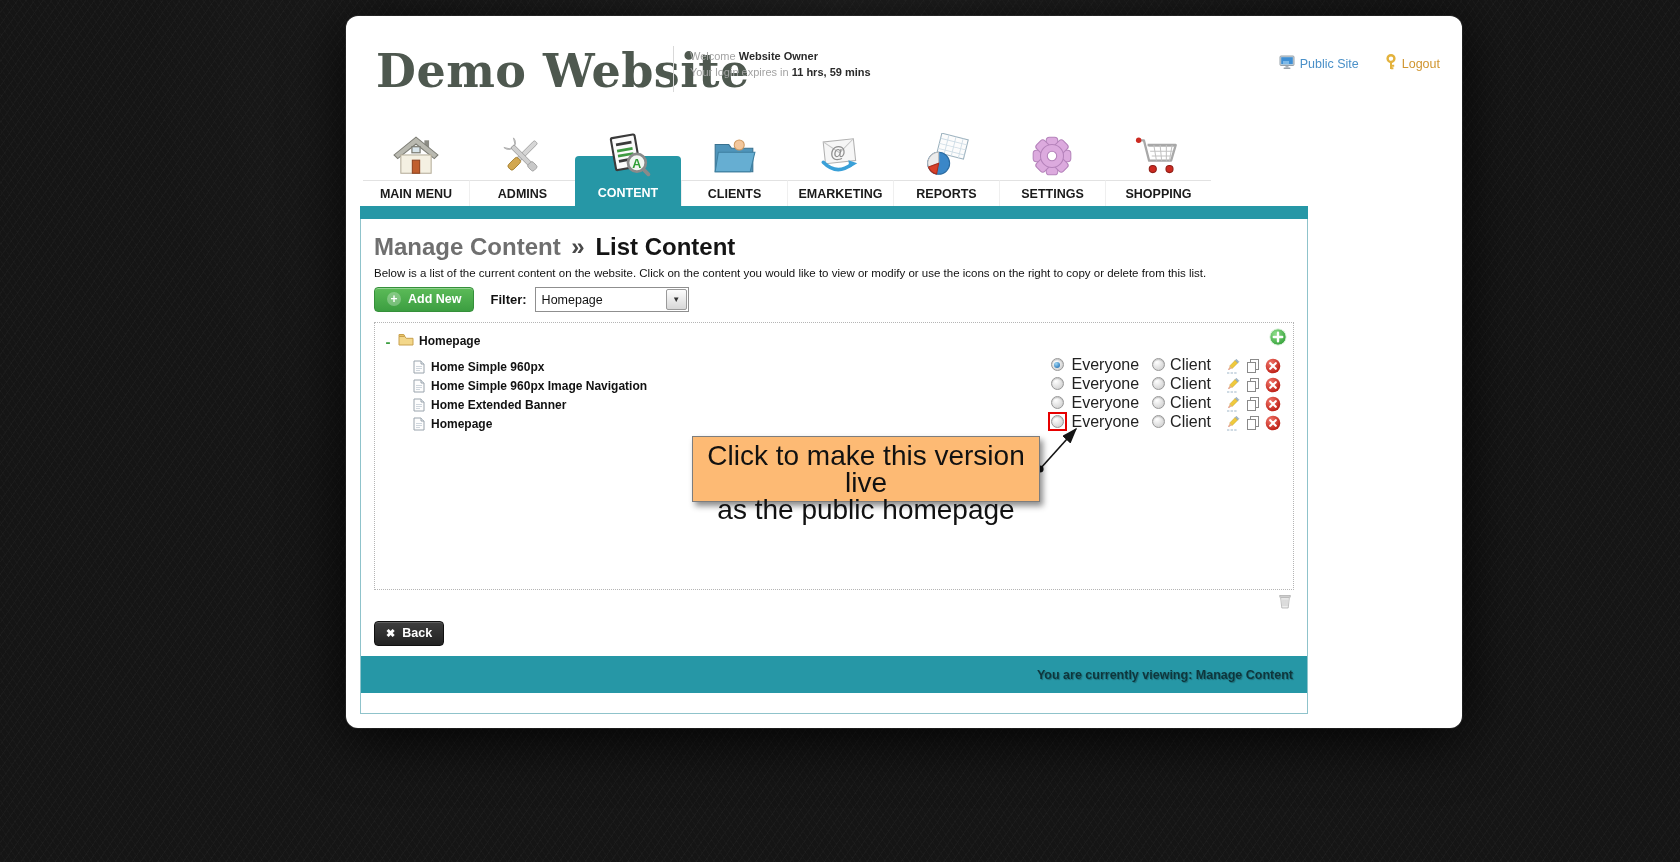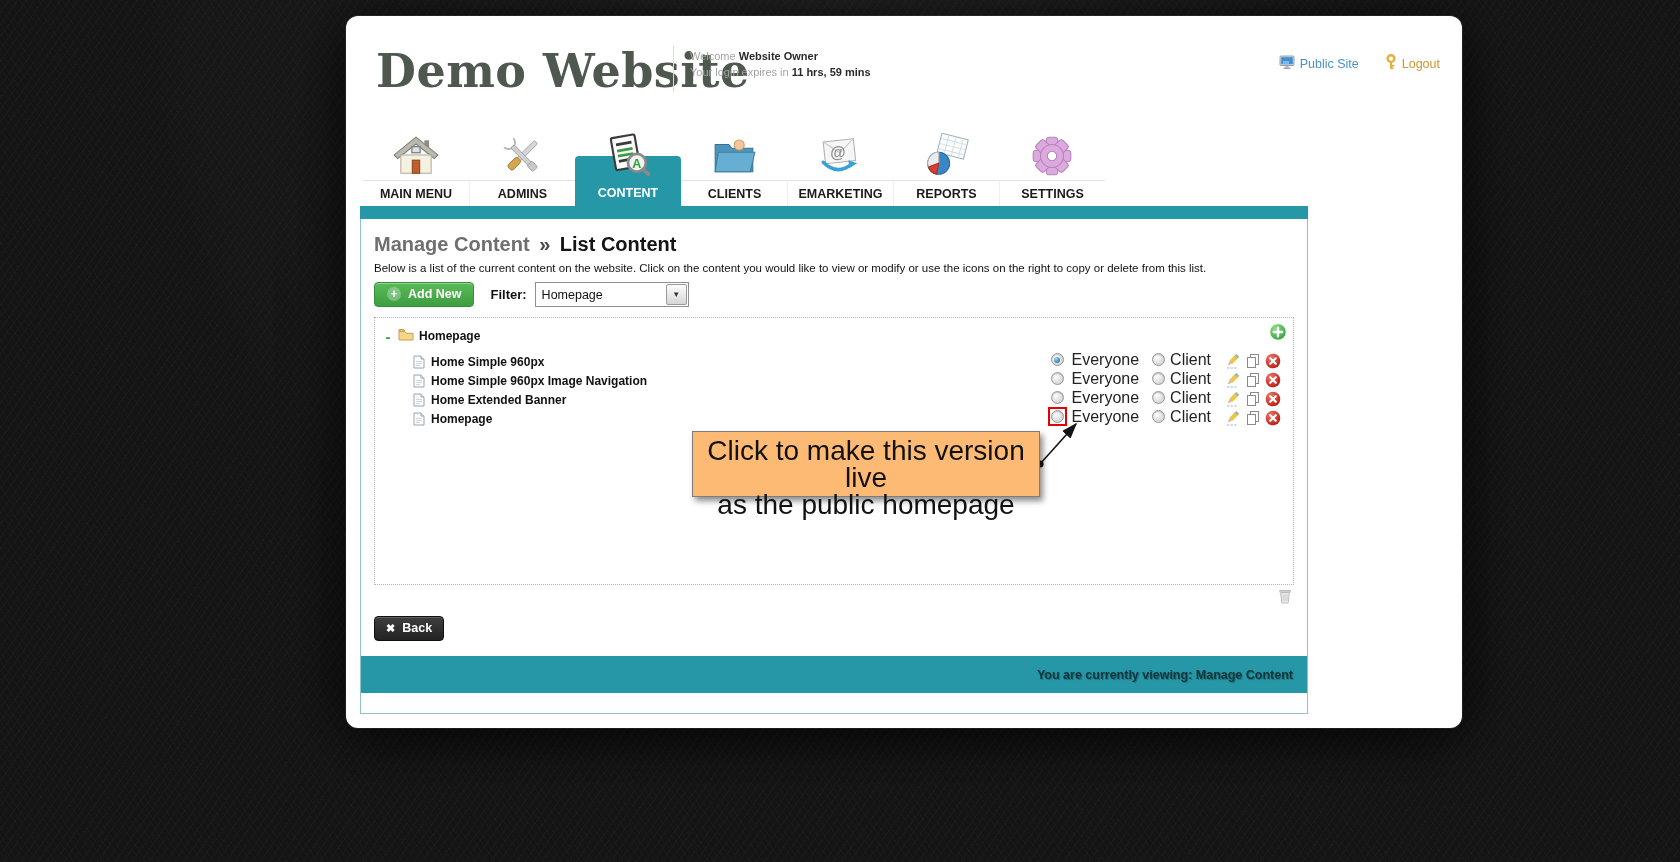--- a/index.html
+++ b/index.html
@@ -35,21 +35,21 @@
     font-weight:bold;color:#1a1a1a;border-top:1px solid #e2e2e2;box-sizing:border-box;z-index:2}
   .tab + .tab .tlabel{border-left:1px solid #efefef}
   .tab.active::before{content:"";position:absolute;left:0;right:0;top:32px;bottom:-13px;
     background:#2697a6;border-radius:4px 4px 0 0;z-index:1}
   .tab.active .tlabel{border:none;color:#fff}
   .tealbar{position:absolute;left:14px;top:190px;width:948px;height:13px;background:#2697a6}
   
   .panel{position:absolute;left:14px;top:203px;width:948px;height:495px;box-sizing:border-box;
     border:1px solid #8fc3cb;border-top:none;background:#fff}
   .panel-inner{padding:12px 13px 0}
-  .pagetitle{margin:2px 0 0;font-size:20px;font-weight:bold}
+  .pagetitle{margin:2px 0 0;font-size:24px;font-weight:bold}
   .pt-gray{color:#6f6f6f}.pt-sep{color:#4a4a4a;margin:0 4px}.pt-dark{color:#141414}
   .desc{margin-top:6px;font-size:11.5px;color:#111}
   .actionrow{margin-top:8px;display:flex;align-items:center}
   .addnew{display:flex;align-items:center;gap:7px;background:linear-gradient(#5cbb58,#3c9e41);
     border:1px solid #35903a;border-radius:4px;color:#fff;font-weight:bold;font-size:12.5px;
     padding:4px 12px 5px;box-shadow:inset 0 1px 0 rgba(255,255,255,.35);cursor:pointer}
   .addplus{display:inline-flex;align-items:center;justify-content:center;width:14px;height:14px;
     border-radius:50%;background:rgba(255,255,255,.28);font-weight:bold;font-size:12px;line-height:1}
   .filterlabel{margin-left:16px;font-size:13px;font-weight:bold;color:#111}
   .select{margin-left:8px;width:152px;height:23px;border:1px solid #8f8f8f;display:flex;
@@ -233,20 +233,32 @@
               <rect x="4" y="16.5" width="36" height="11" rx="3"></rect>
               <rect x="16.5" y="4" width="11" height="36" rx="3" transform="rotate(45 22 22)"></rect>
               <rect x="4" y="16.5" width="36" height="11" rx="3" transform="rotate(45 22 22)"></rect>
               <circle cx="22" cy="22" r="11"></circle>
             </g>
             <circle cx="22" cy="22" r="4.5" fill="#fff" stroke="#b583bb"></circle>
           </svg>
       </span>
       <span class="tlabel">SETTINGS</span>
     </div>
+    <div class="tab">
+      <span class="ticon">
+        <svg width="46" height="46" viewBox="0 0 44 44">
+            <path d="M3 7 h5.5 l5 19.5 h21 l4.5 -15 H12" fill="none" stroke="#a8a8a8" stroke-width="2.2" stroke-linejoin="round"></path>
+            <path d="M13 13 h24.5 M14.5 17.5 h22 M16 22 h19.5 M18 11.5 l2.5 15 M24 11.5 l1.5 15 M30 11.5 l0 15 M35.5 11.5 l-2.5 15" stroke="#c2c2c2" stroke-width="1" fill="none"></path>
+            <circle cx="3.5" cy="7" r="2.6" fill="#cc2a21"></circle>
+            <circle cx="17" cy="34.5" r="3.4" fill="#cc2a21" stroke="#8f1d15"></circle>
+            <circle cx="33" cy="34.5" r="3.4" fill="#cc2a21" stroke="#8f1d15"></circle>
+          </svg>
+      </span>
+      <span class="tlabel">SHOPPING</span>
+    </div>
   </div>
 
   <div class="tealbar"></div>
 
   <div class="panel">
     <div class="panel-inner">
       <div class="pagetitle">
         <span class="pt-gray">Manage Content</span>
         <span class="pt-sep">»</span>
         <span class="pt-dark">List Content</span>

